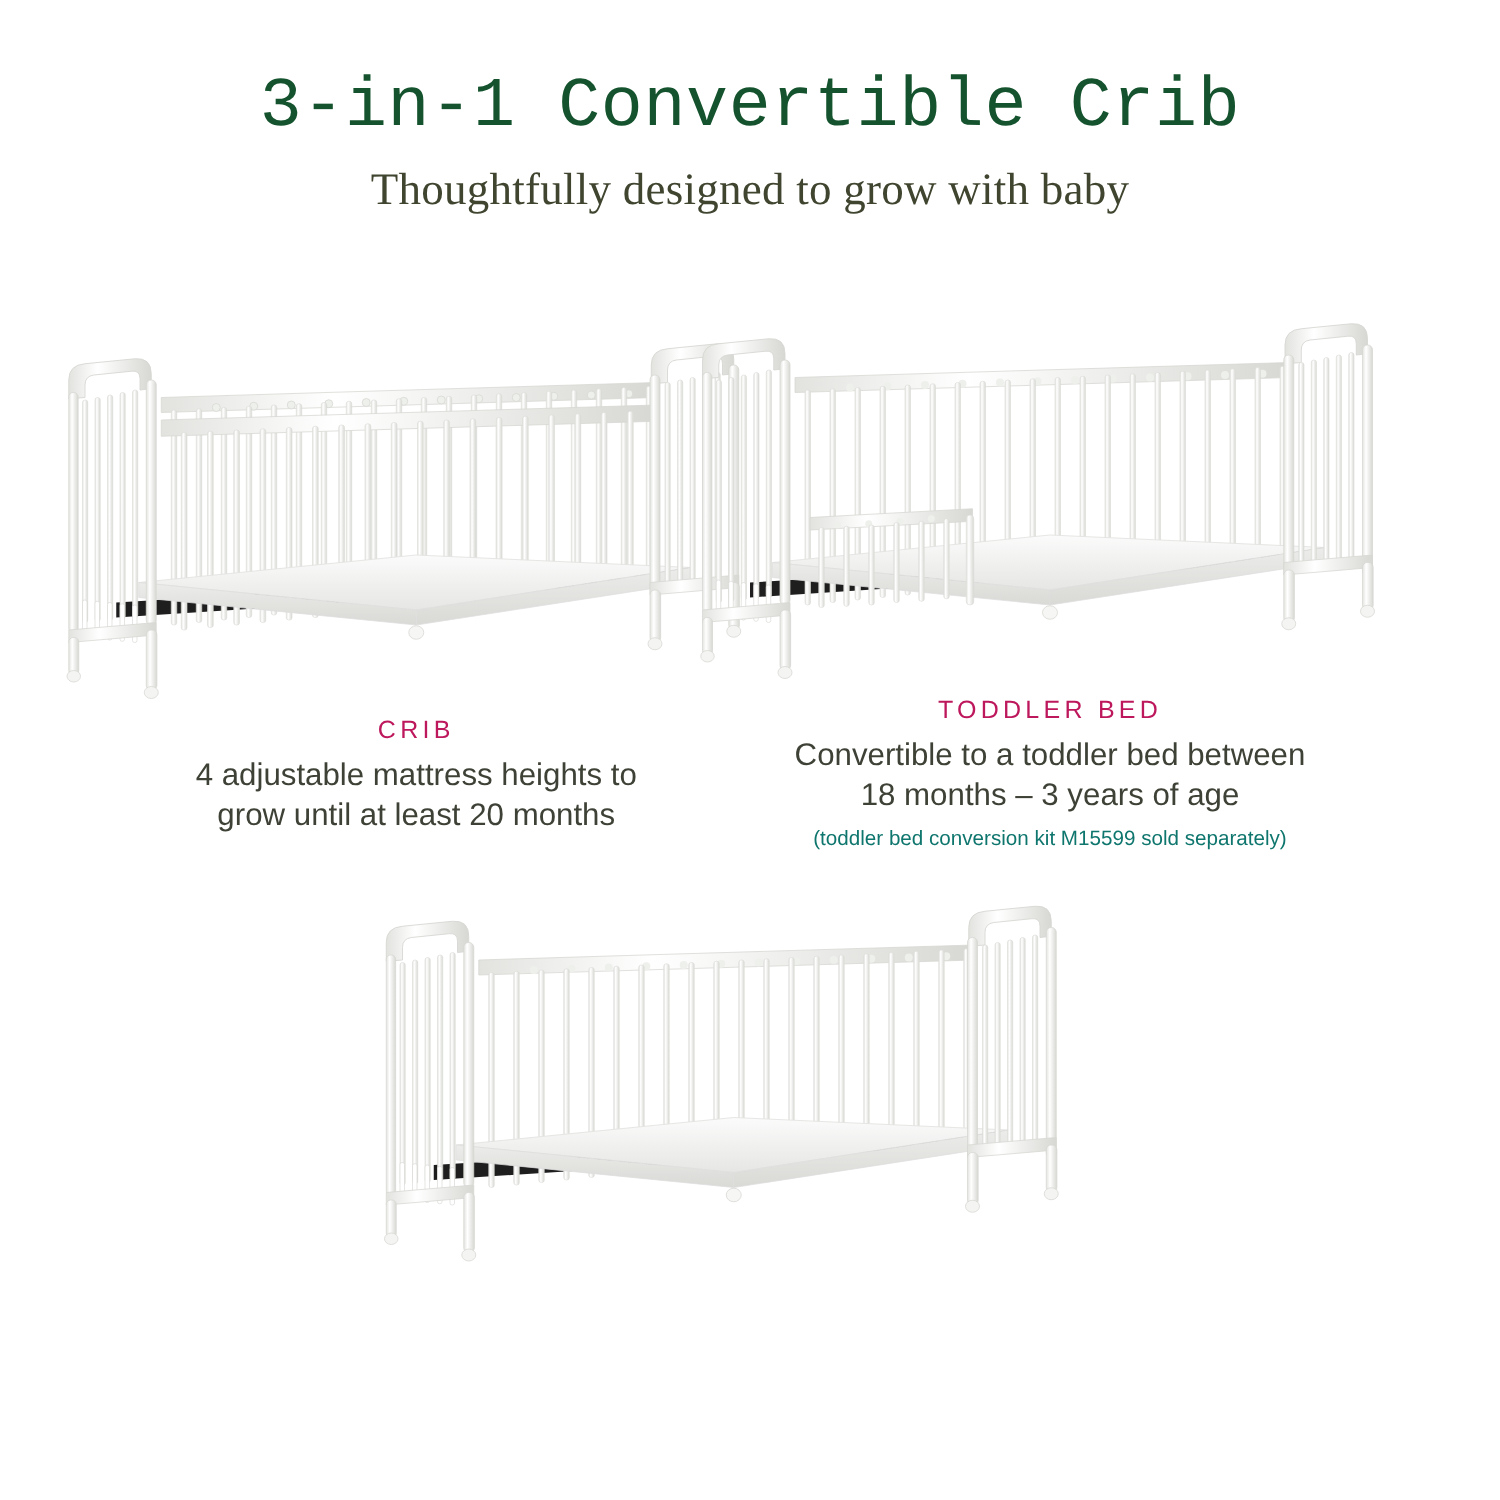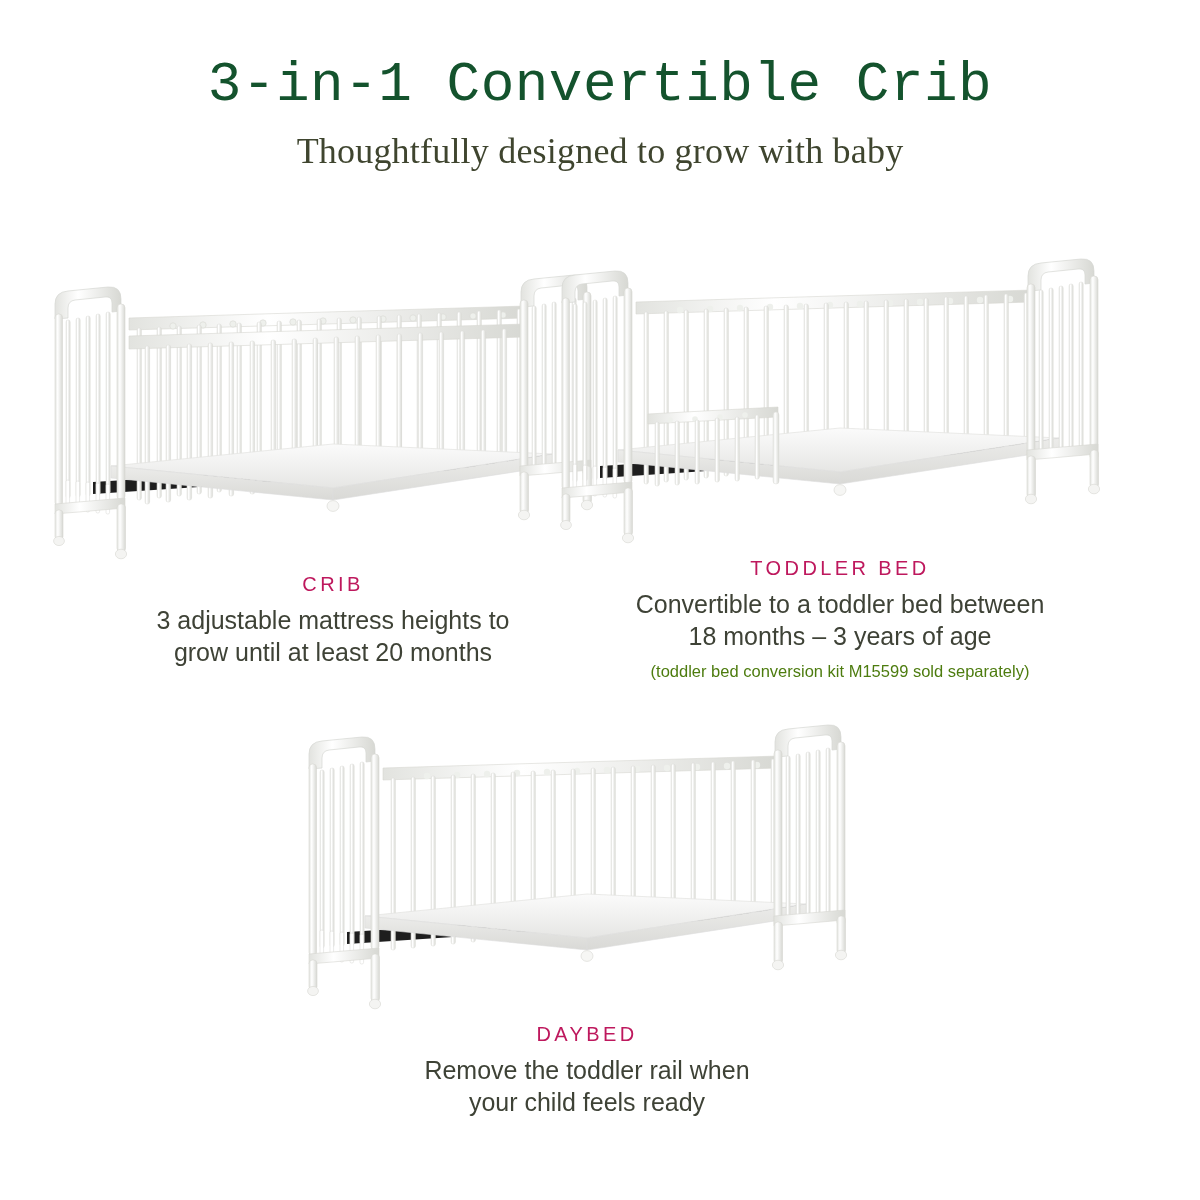--- a/index.html
+++ b/index.html
@@ -63,21 +63,21 @@
     line-height:1.24;
     color:#3e4236;
     margin-top:9px;
     font-weight:400;
   }
   .cap-line + .cap-line { margin-top:1px; }
 
   .cap-fine {
     font-size:16.5px;
     line-height:1.3;
-    color:#4d7c0f;
+    color:#0f766e;
     margin-top:9px;
     font-weight:400;
   }
 
   
   .crib-svg { display:block; width:600px; height:310px; }
 </style>
 </head>
 <body>
 
@@ -236,21 +236,21 @@
           <rect x="550" y="208" width="8.5" height="38" rx="3.8" fill="url(#bar1)" stroke="#d6d7d2" stroke-width="0.6"></rect>
           <ellipse cx="554" cy="247" rx="5.6" ry="4.8" fill="#f4f4f2" stroke="#d6d7d2" stroke-width="0.6"></ellipse>
         </g>
 
         <ellipse cx="300" cy="248" rx="6" ry="5.4" fill="#f6f6f4" stroke="#d6d7d2" stroke-width="0.6"></ellipse>
       </svg>
     </div>
 
     <div class="caption">
       <div class="cap-label">CRIB</div>
-      <div class="cap-line">3 adjustable mattress heights to</div>
+      <div class="cap-line">4 adjustable mattress heights to</div>
       <div class="cap-line">grow until at least 20 months</div>
     </div>
   </div>
 
   <div class="panel panel-toddler">
     <div class="figure">
       <svg class="crib-svg" viewBox="0 0 600 310" xmlns="http://www.w3.org/2000/svg">
         <defs>
           <linearGradient id="bar2" x1="0" y1="0" x2="1" y2="0">
             <stop offset="0%" stop-color="#e2e3df"></stop>
@@ -506,20 +506,15 @@
           <rect x="487" y="214" width="8.5" height="42" rx="3.8" fill="url(#bar3)" stroke="#d6d7d2" stroke-width="0.6"></rect>
           <ellipse cx="491" cy="257" rx="5.6" ry="4.8" fill="#f4f4f2" stroke="#d6d7d2" stroke-width="0.6"></ellipse>
           <rect x="550" y="208" width="8.5" height="38" rx="3.8" fill="url(#bar3)" stroke="#d6d7d2" stroke-width="0.6"></rect>
           <ellipse cx="554" cy="247" rx="5.6" ry="4.8" fill="#f4f4f2" stroke="#d6d7d2" stroke-width="0.6"></ellipse>
         </g>
 
         <ellipse cx="300" cy="248" rx="6" ry="5.4" fill="#f6f6f4" stroke="#d6d7d2" stroke-width="0.6"></ellipse>
       </svg>
     </div>
 
-    <div class="caption">
-      <div class="cap-label">DAYBED</div>
-      <div class="cap-line">Remove the toddler rail when</div>
-      <div class="cap-line">your child feels ready</div>
-    </div>
   </div>
 
 </div>
 
 </body></html>

